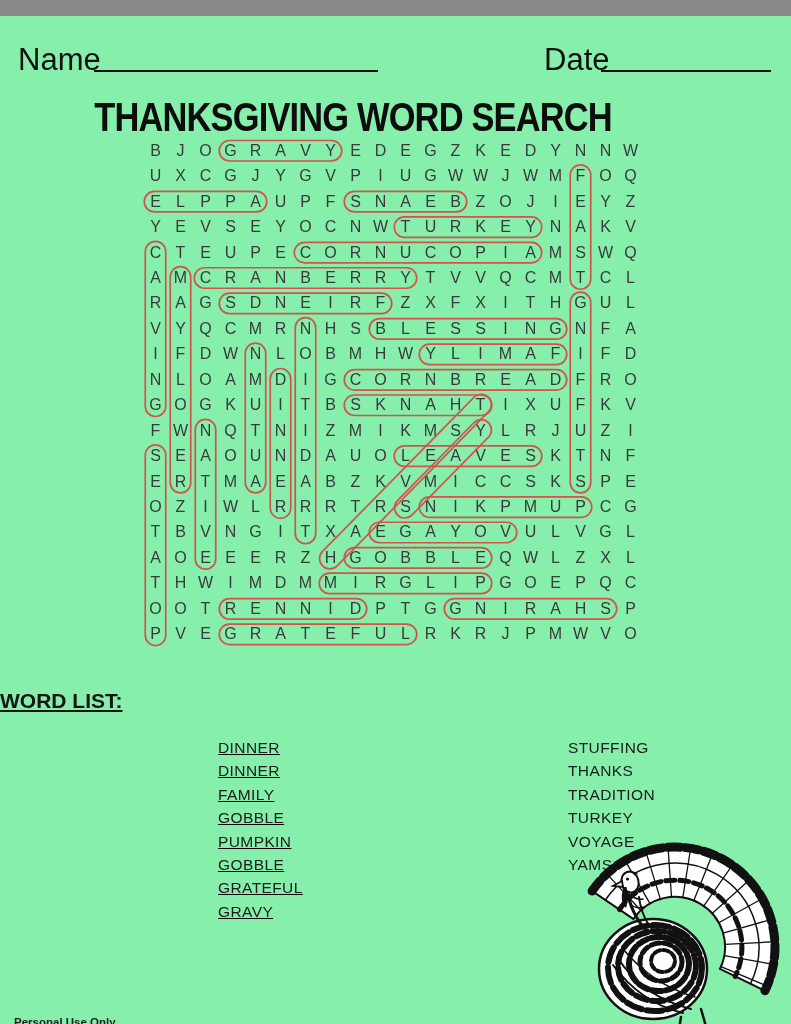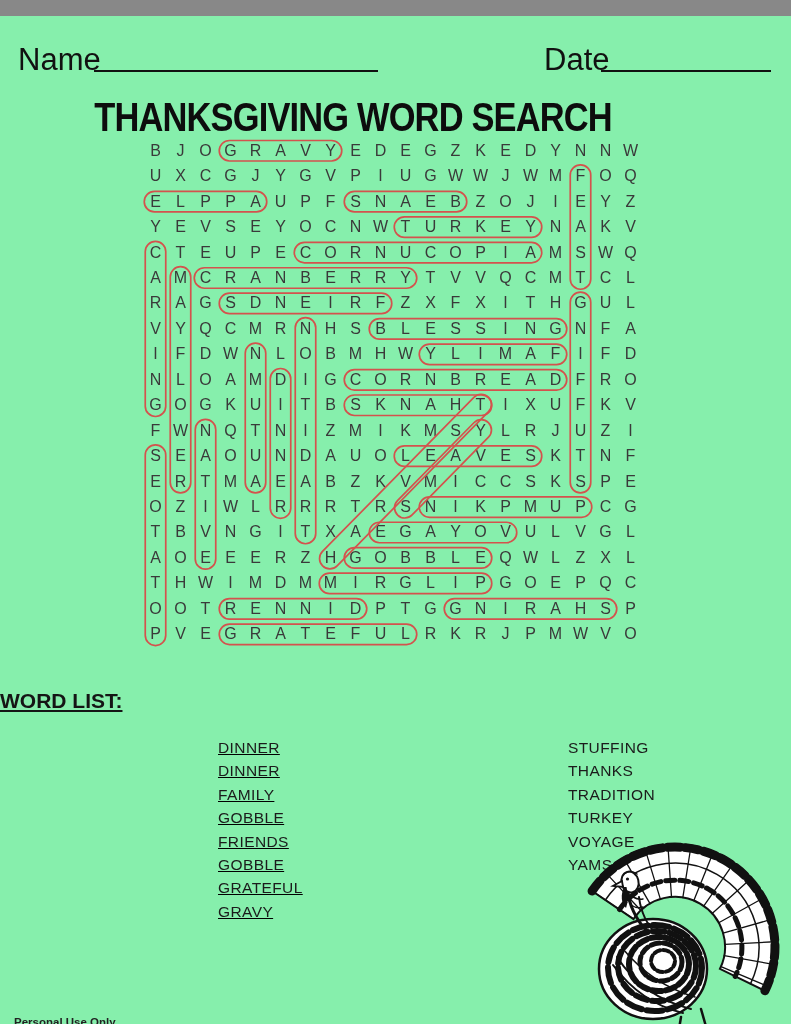--- a/index.html
+++ b/index.html
@@ -495,21 +495,21 @@
   </div>
 
   <div id="wordlist-title-wrap">
     <span id="wordlist-title">WORD LIST:</span>
   </div>
   <div class="wl-col" id="wl-col-2">
       <div class="wl-item">DINNER</div>
       <div class="wl-item">DINNER</div>
       <div class="wl-item">FAMILY</div>
       <div class="wl-item">GOBBLE</div>
-      <div class="wl-item">FRIENDS</div>
+      <div class="wl-item">PUMPKIN</div>
       <div class="wl-item">GOBBLE</div>
       <div class="wl-item">GRATEFUL</div>
       <div class="wl-item">GRAVY</div>
     </div>
   <div class="wl-col" id="wl-col-4">
       <div class="wl-item">STUFFING</div>
       <div class="wl-item">THANKS</div>
       <div class="wl-item">TRADITION</div>
       <div class="wl-item">TURKEY</div>
       <div class="wl-item">VOYAGE</div>

